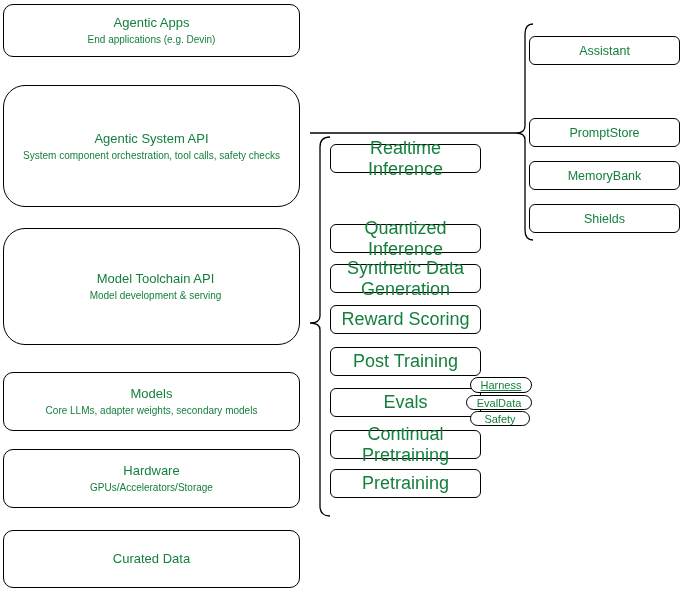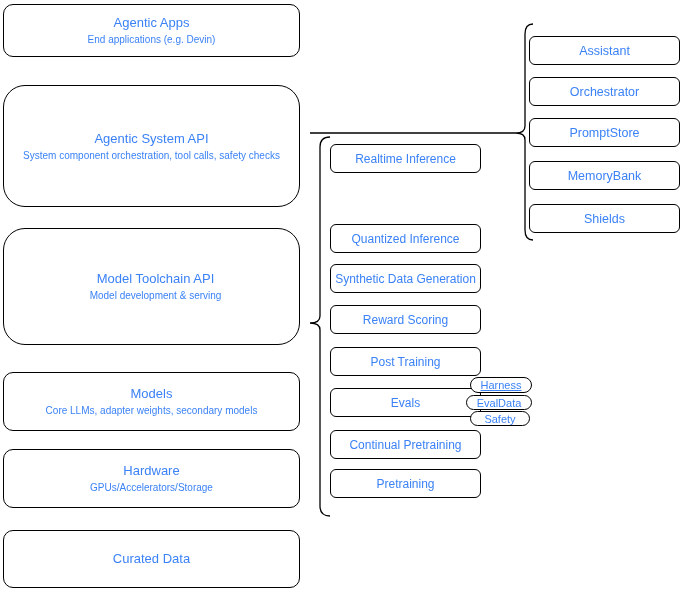--- a/index.html
+++ b/index.html
@@ -1,39 +1,39 @@
 <!DOCTYPE html>
 <html><head>
 <meta charset="utf-8">
 <style>
   html,body{margin:0;padding:0;background:#ffffff;}
   #canvas{
     position:relative;
     width:682px;height:591px;
     background:#ffffff;
     font-family:"Liberation Sans","DejaVu Sans",sans-serif;
-    color:#3b82f6;
+    color:#15803d;
     overflow:hidden;
   }
   .node{
     position:absolute;
     background:#ffffff;
     border:1.3px solid #000000;
     box-sizing:border-box;
     display:flex;
     flex-direction:column;
     align-items:center;
     justify-content:center;
     text-align:center;
   }
   .lbox{left:3px;width:297px;border-radius:10px;}
   .lbox.big{border-radius:22px;}
   .btitle{font-size:13px;line-height:16px;}
   .bsub{font-size:10px;line-height:13px;margin-top:2px;}
-  .mbox{left:330px;width:151px;height:29px;border-radius:6px;font-size:12px;}
+  .mbox{left:330px;width:151px;height:29px;border-radius:6px;font-size:18px;}
   .rbox{left:529px;width:151px;height:29px;border-radius:6px;font-size:12.5px;}
   .pill{
     position:absolute;
     background:#ffffff;
     border:1.3px solid #000000;
     box-sizing:border-box;
     border-radius:9px;
     display:flex;align-items:center;justify-content:center;
     font-size:11px;
     z-index:5;
@@ -88,18 +88,17 @@
   <div class="node mbox" style="top:347px;">Post Training</div>
   <div class="node mbox" style="top:388px;">Evals</div>
   <div class="node mbox" style="top:430px;">Continual Pretraining</div>
   <div class="node mbox" style="top:469px;">Pretraining</div>
 
   <div class="pill" style="left:470px;top:377px;width:62px;height:16px;text-decoration:underline;">Harness</div>
   <div class="pill" style="left:466px;top:395px;width:66px;height:15px;">EvalData</div>
   <div class="pill" style="left:470px;top:411px;width:60px;height:15px;">Safety</div>
 
   <div class="node rbox" style="top:36px;">Assistant</div>
-  <div class="node rbox" style="top:77px;">Orchestrator</div>
   <div class="node rbox" style="top:118px;">PromptStore</div>
   <div class="node rbox" style="top:161px;">MemoryBank</div>
   <div class="node rbox" style="top:204px;">Shields</div>
 
 </div>
 
 </body></html>

